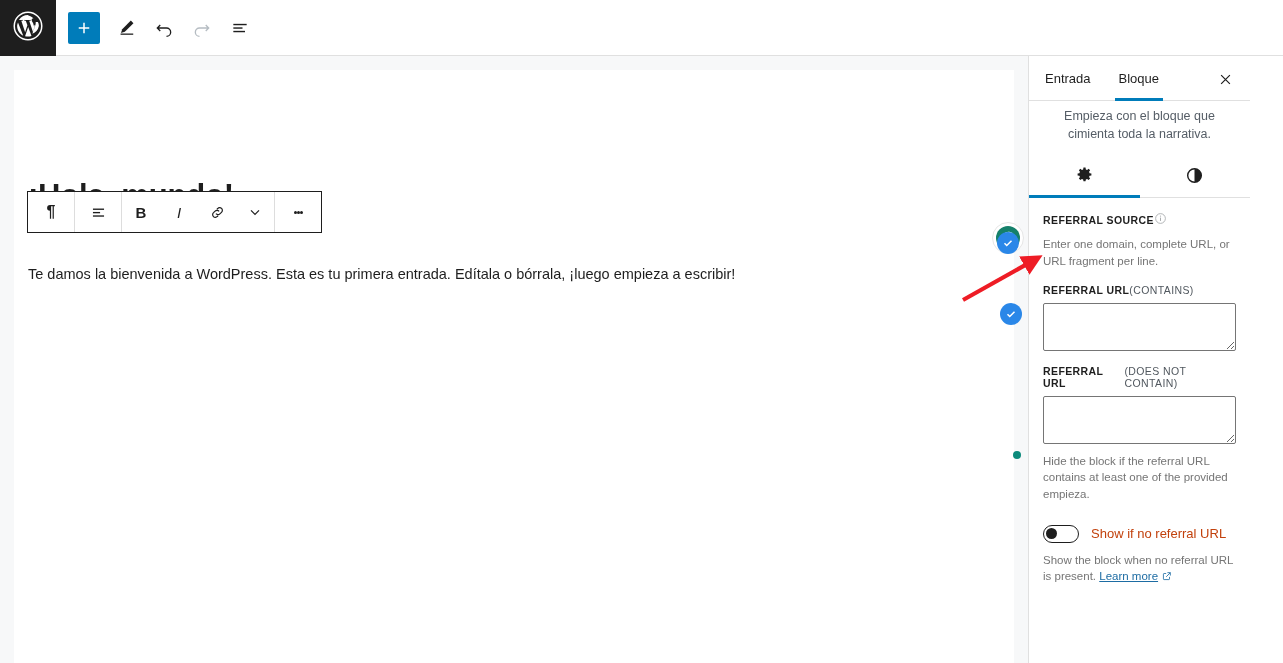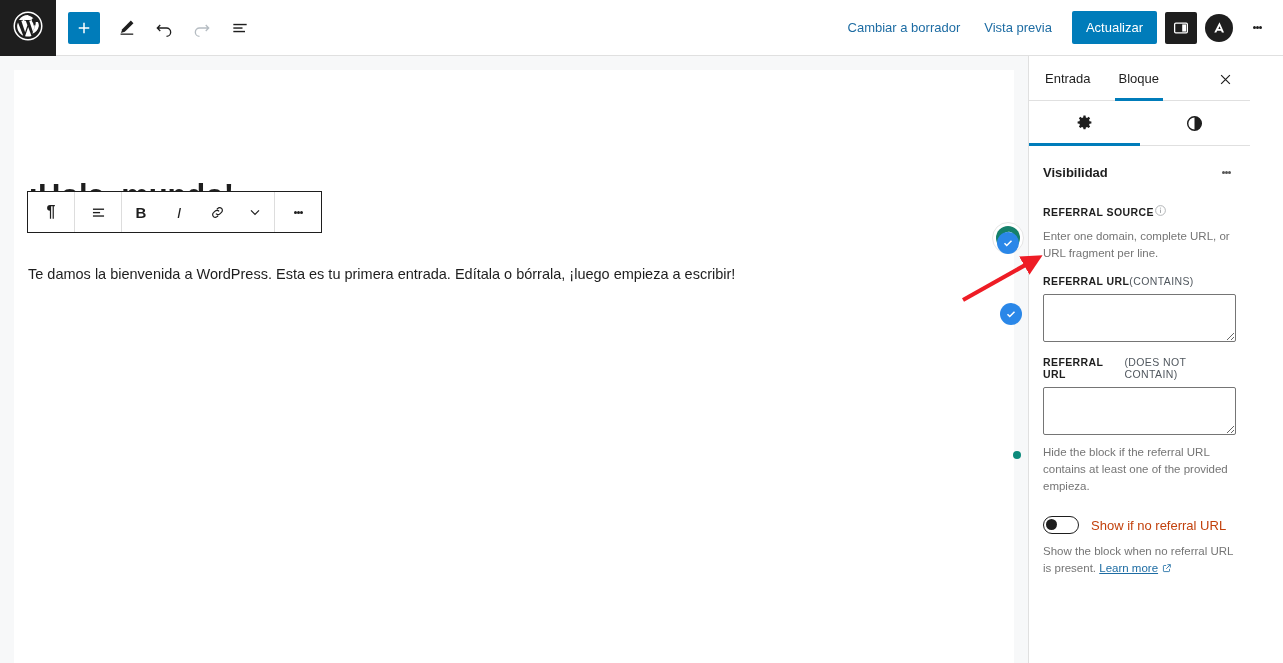--- a/index.html
+++ b/index.html
@@ -243,42 +243,20 @@
       <svg width="20" height="20" viewBox="0 0 24 24">
         <rect x="4" y="7" width="16" height="1.7" fill="#1e1e1e"></rect>
         <rect x="4" y="11.2" width="11" height="1.7" fill="#1e1e1e"></rect>
         <rect x="4" y="15.4" width="14" height="1.7" fill="#1e1e1e"></rect>
       </svg>
     </div>
   </div>
 
   <div class="tb-spacer"></div>
 
-  <div class="tb-right">
-    <button class="link-btn">Cambiar a borrador</button>
-    <button class="link-btn">Vista previa</button>
-    <button class="primary-btn">Actualizar</button>
-    <div class="icon-square-dark">
-      <svg width="18" height="18" viewBox="0 0 24 24">
-        <rect x="3.5" y="5.5" width="17" height="13" rx="1.5" fill="none" stroke="#fff" stroke-width="1.7"></rect>
-        <rect x="13.6" y="7.2" width="5.2" height="9.6" fill="#fff"></rect>
-      </svg>
-    </div>
-    <div class="avatar-circle">
-      <svg width="17" height="17" viewBox="0 0 24 24">
-        <circle cx="12" cy="12" r="11" fill="#1e1e1e"></circle>
-        <path fill="#fff" d="M12 4.6 18.4 19h-3.1l-1-2.5H8.6l-1 2.5H4.6L12 4.6zm0 5.6-1.6 4h3.2l-1.6-4z"></path>
-      </svg>
-    </div>
-    <div class="dots-v">
-      <i></i>
-        <i></i>
-        <i></i>
-    </div>
-  </div>
 </div>
 
 <div class="stage">
   <div class="canvas">
 
     <h1 class="post-title">¡Hola, mundo!</h1>
 
     <p class="post-body">Te damos la bienvenida a WordPress. Esta es tu primera entrada. Edítala o bórrala, ¡luego empieza a escribir!</p>
 
     <div class="blocktoolbar">
@@ -357,44 +335,37 @@
   <div class="sb-tabs">
     <div class="sb-tab">Entrada</div>
     <div class="sb-tab active">Bloque</div>
     <div class="sb-close">
       <svg width="15" height="15" viewBox="0 0 24 24">
           <path fill="none" stroke="#1e1e1e" stroke-width="1.9" d="M5 5 19 19M19 5 5 19"></path>
         </svg>
     </div>
   </div>
 
+  <div class="sb-desc">Empieza con el bloque que cimienta toda la narrativa.</div>
 
   <div class="sb-icontabs">
     <div class="sb-itab active">
       <svg width="19" height="19" viewBox="0 0 24 24">
         <path fill="#1e1e1e" d="M12 8.2a3.8 3.8 0 1 0 0 7.6 3.8 3.8 0 0 0 0-7.6zm0 5.8a2 2 0 1 1 0-4 2 2 0 0 1 0 4z"></path>
         <path fill="#1e1e1e" d="M13.3 2h-2.6l-.4 2.3-1.6.66L6.8 3.6 4.9 5.5l1.35 1.9-.66 1.6L3.3 9.4v2.6l2.29.4.66 1.6L4.9 15.9l1.9 1.9 1.9-1.36 1.6.67.4 2.29h2.6l.4-2.29 1.6-.67 1.9 1.36 1.9-1.9-1.36-1.9.67-1.6 2.29-.4V9.4l-2.29-.4-.67-1.6 1.36-1.9-1.9-1.9-1.9 1.36-1.6-.66L13.3 2z"></path>
       </svg>
     </div>
     <div class="sb-itab">
       <svg width="19" height="19" viewBox="0 0 24 24">
         <circle cx="12" cy="12" r="8.6" fill="none" stroke="#1e1e1e" stroke-width="1.8"></circle>
         <path fill="#1e1e1e" d="M12 3.4a8.6 8.6 0 0 1 0 17.2V3.4z"></path>
       </svg>
     </div>
   </div>
 
-  <div class="panel-head">
-    <span class="panel-title">Visibilidad</span>
-    <span class="panel-dots">
-        <i></i>
-        <i></i>
-        <i></i>
-      </span>
-  </div>
 
   <div class="sb-body">
 
     <div class="field-label">
       <span>REFERRAL SOURCE</span>
       <span>
         <svg width="13" height="13" viewBox="0 0 24 24">
           <circle cx="12" cy="12" r="9" fill="none" stroke="#a7aaad" stroke-width="1.6"></circle>
           <rect x="11.1" y="10.3" width="1.8" height="6.2" fill="#a7aaad"></rect>
           <circle cx="12" cy="7.6" r="1.1" fill="#a7aaad"></circle>

